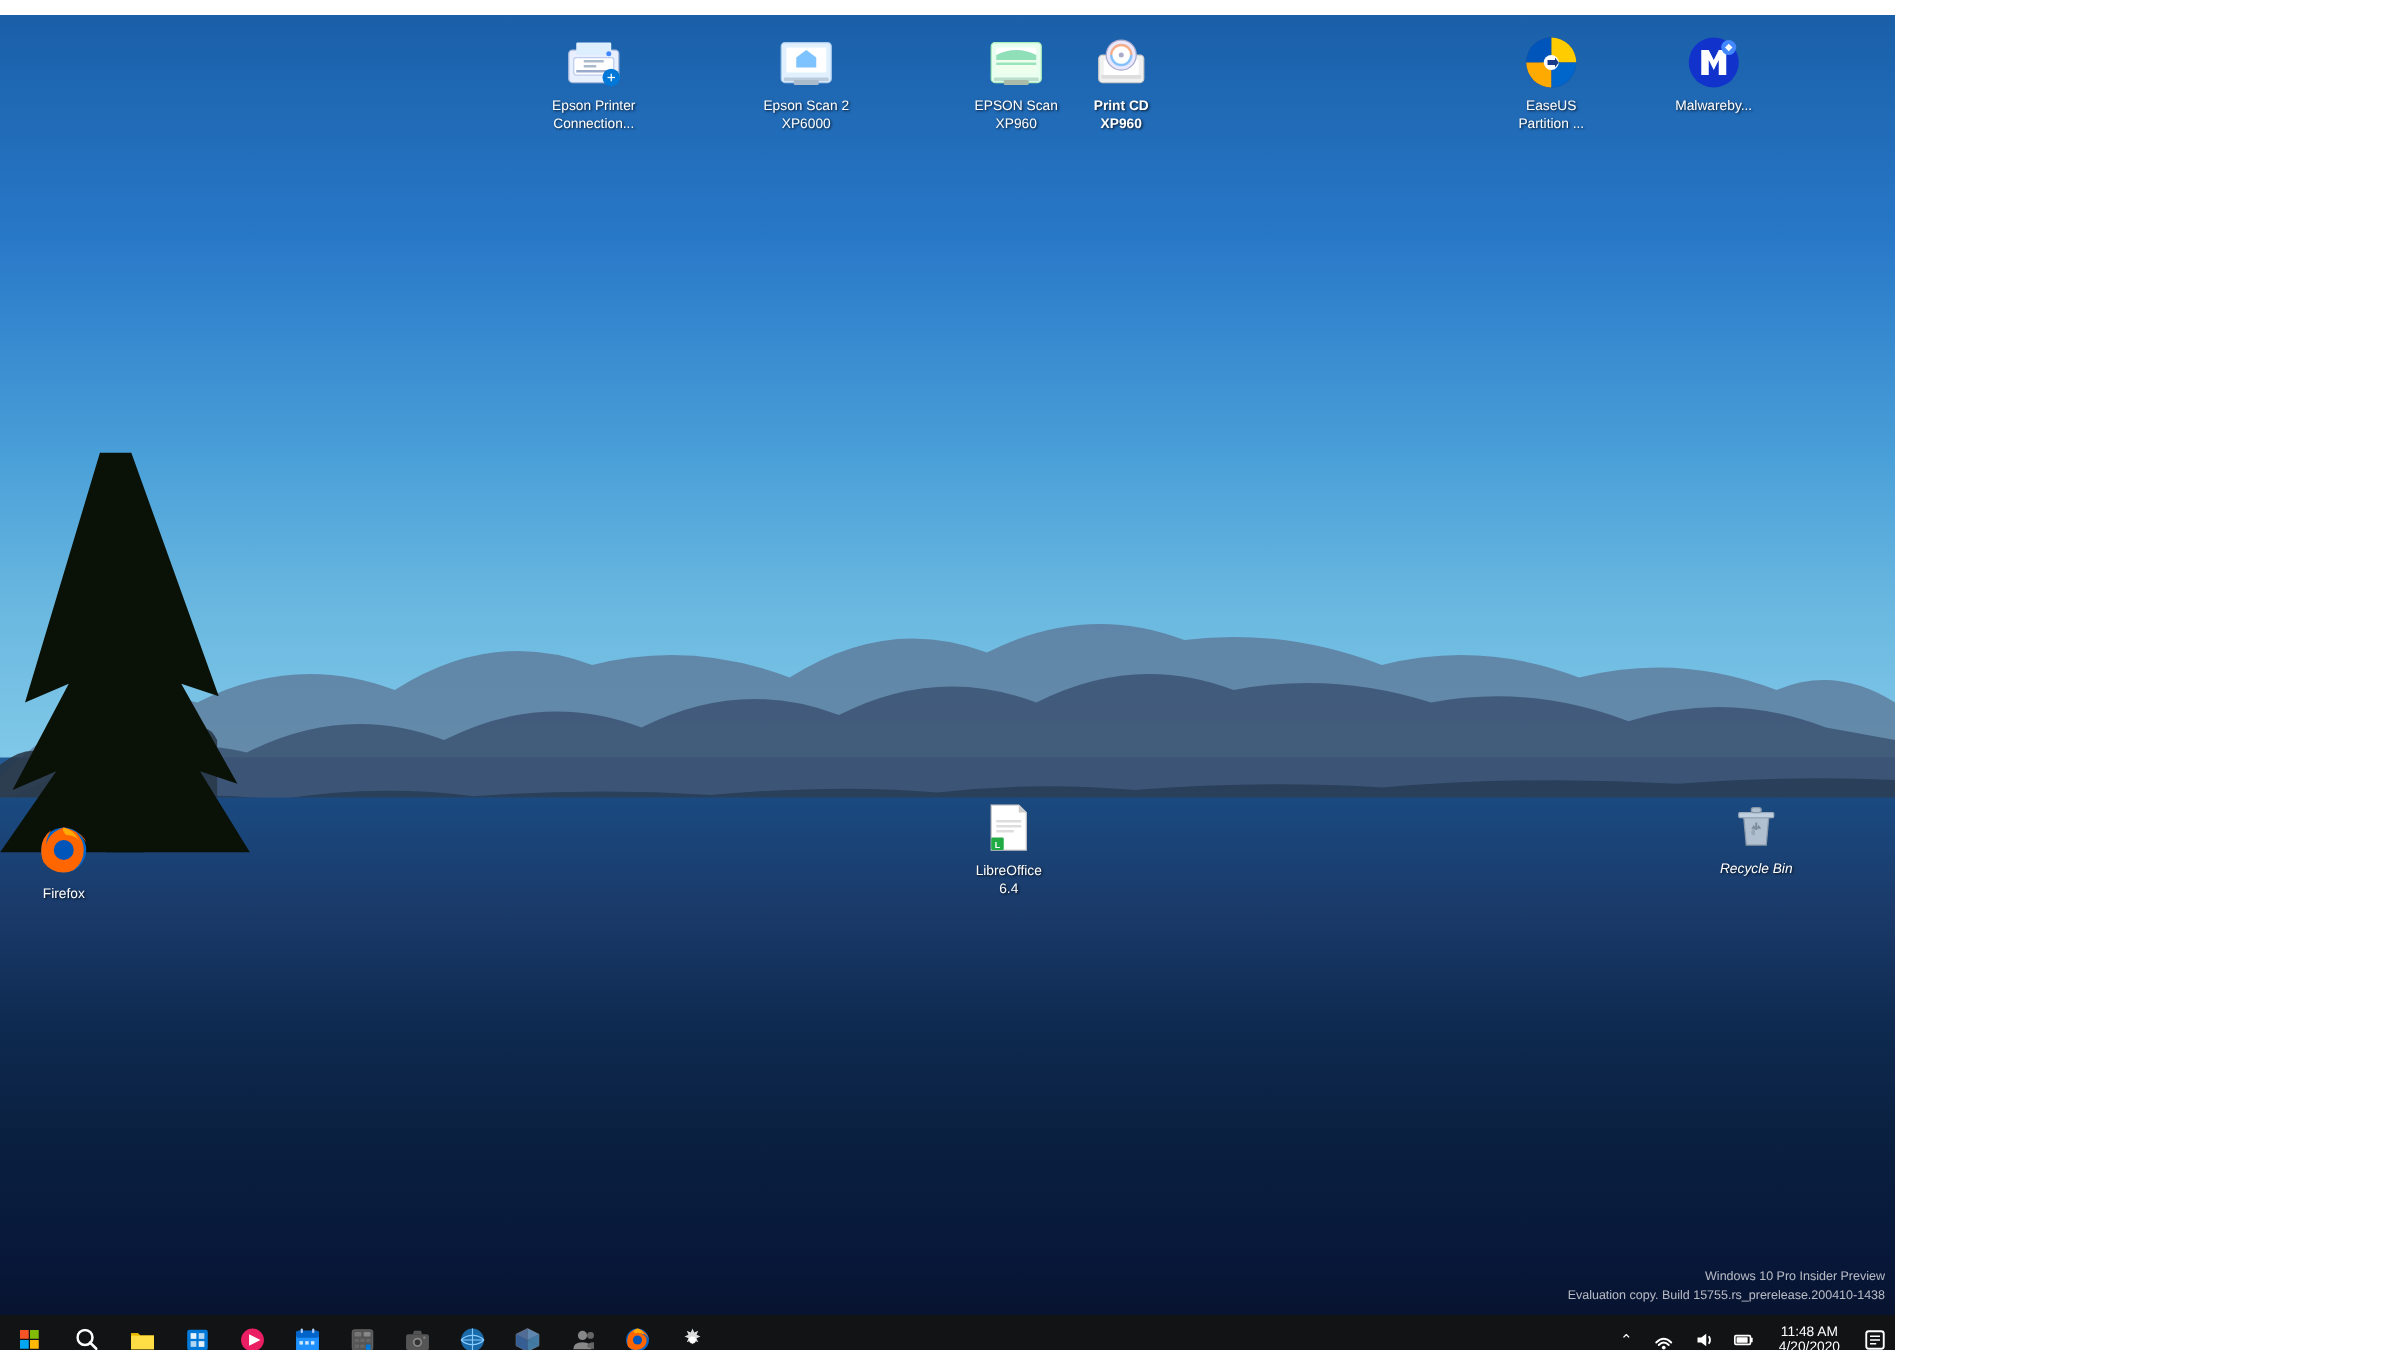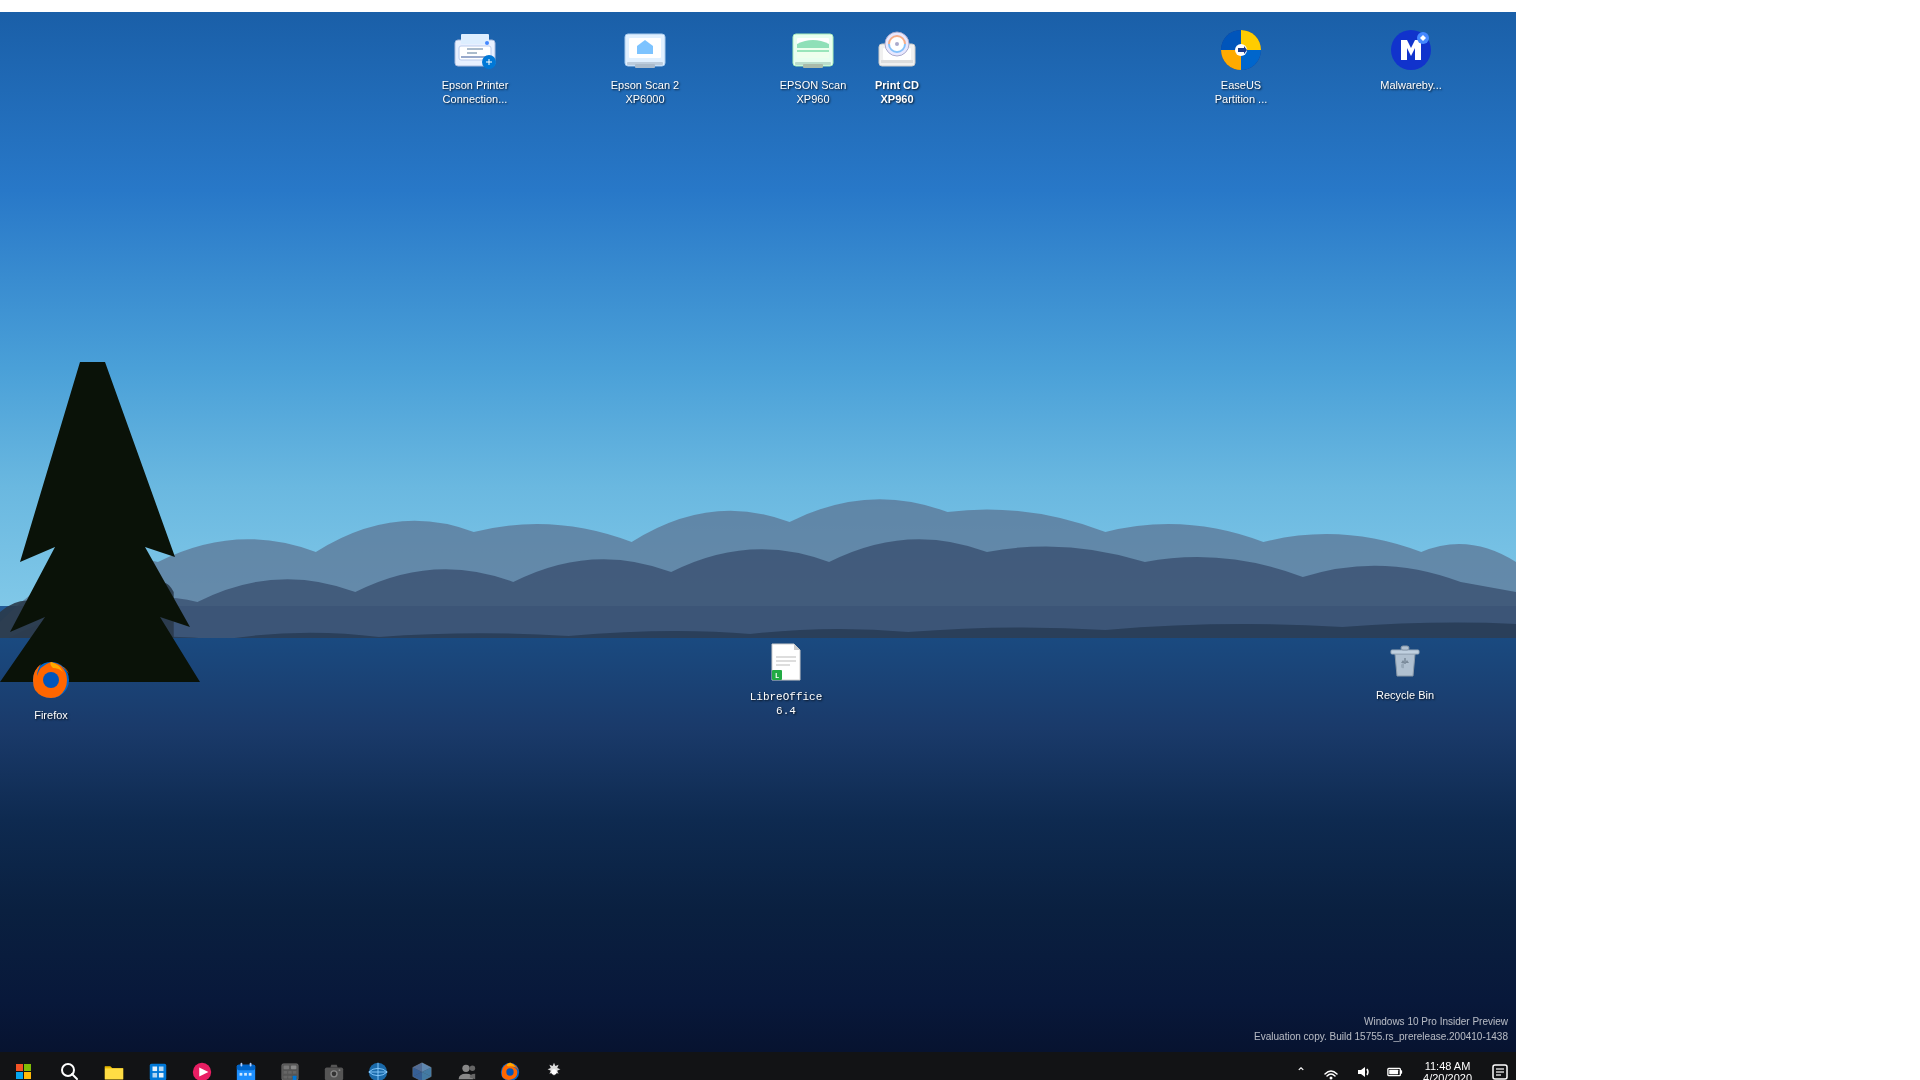--- a/index.html
+++ b/index.html
@@ -339,21 +339,21 @@
 
           <path d="M21,22 L27,22 L27,20 L30,24 L27,28 L27,26 L21,26 Z" fill="#1a3a8a"></path>
         </svg>
       </div>
       <div class="icon-label">
         <span>EaseUS</span><br>
         <span>Partition ...</span>
       </div>
     </div>
 
-    <div class="desktop-icon" style="top:10px;left:1366px;">
+    <div class="desktop-icon" style="top:10px;left:1326px;">
       <div class="icon-img">
         <svg width="48" height="48" viewBox="0 0 48 48">
           <circle cx="24" cy="24" r="20" fill="#1133cc"></circle>
           <path d="M14,14 L20,14 L24,22 L28,14 L34,14 L34,34 L28,34 L28,22 L24,30 L20,22 L20,34 L14,34 Z" fill="white"></path>
 
           <circle cx="36" cy="12" r="6" fill="#4488ff"></circle>
           <path d="M33,12 L36,9 L39,12 L36,15 Z" fill="white"></path>
         </svg>
       </div>
       <div class="icon-label">
@@ -370,42 +370,42 @@
           <path d="M24,6 Q36,8 42,18 Q40,12 34,10 Q40,16 40,24 Q40,34 32,40 Q28,42 24,42 Q14,42 8,34 Q6,30 6,24 Q6,14 14,8 Q10,14 10,20 Q12,10 24,6 Z" fill="#ff6600"></path>
           <path d="M24,6 Q32,8 36,16 Q32,12 26,12 Q22,8 24,6 Z" fill="#ffaa00"></path>
           <circle cx="24" cy="24" r="8" fill="#0055bb"></circle>
         </svg>
       </div>
       <div class="icon-label">
         <span>Firefox</span>
       </div>
     </div>
 
-    <div class="desktop-icon" style="top:622px;left:741px;font-family:Liberation Mono, monospace;">
+    <div class="desktop-icon" style="top:622px;left:762px;">
       <div class="icon-img">
         <svg width="48" height="48" viewBox="0 0 48 48">
 
           <path d="M10,6 L32,6 L38,12 L38,42 L10,42 Z" fill="white" stroke="#cccccc" stroke-width="1"></path>
           <path d="M32,6 L32,12 L38,12 Z" fill="#cccccc"></path>
 
           <rect x="14" y="18" width="20" height="2" fill="#dddddd"></rect>
           <rect x="14" y="22" width="20" height="2" fill="#dddddd"></rect>
           <rect x="14" y="26" width="14" height="2" fill="#dddddd"></rect>
 
           <rect x="10" y="32" width="10" height="10" fill="#22aa44" rx="1"></rect>
           <text x="15" y="40" font-size="7" fill="white" text-anchor="middle" font-weight="bold">L</text>
         </svg>
       </div>
       <div class="icon-label">
         <span>LibreOffice</span><br>
         <span>6.4</span>
       </div>
     </div>
 
-    <div class="desktop-icon" style="top:620px;left:1360px;">
+    <div class="desktop-icon" style="top:620px;left:1360px;font-style:italic;">
       <div class="icon-img">
         <svg width="48" height="48" viewBox="0 0 48 48">
 
           <path d="M14,18 L16,40 L32,40 L34,18 Z" fill="#b0c0d0" stroke="#8898a8" stroke-width="1"></path>
 
           <rect x="10" y="14" width="28" height="4" rx="1" fill="#c0d0e0" stroke="#9aaabb" stroke-width="1"></rect>
 
           <rect x="20" y="10" width="8" height="4" rx="2" fill="#b0c0d0" stroke="#8898a8" stroke-width="1"></rect>
 
           <path d="M22,24 L20,27 L24,27 Z" fill="#7a8a9a"></path>

